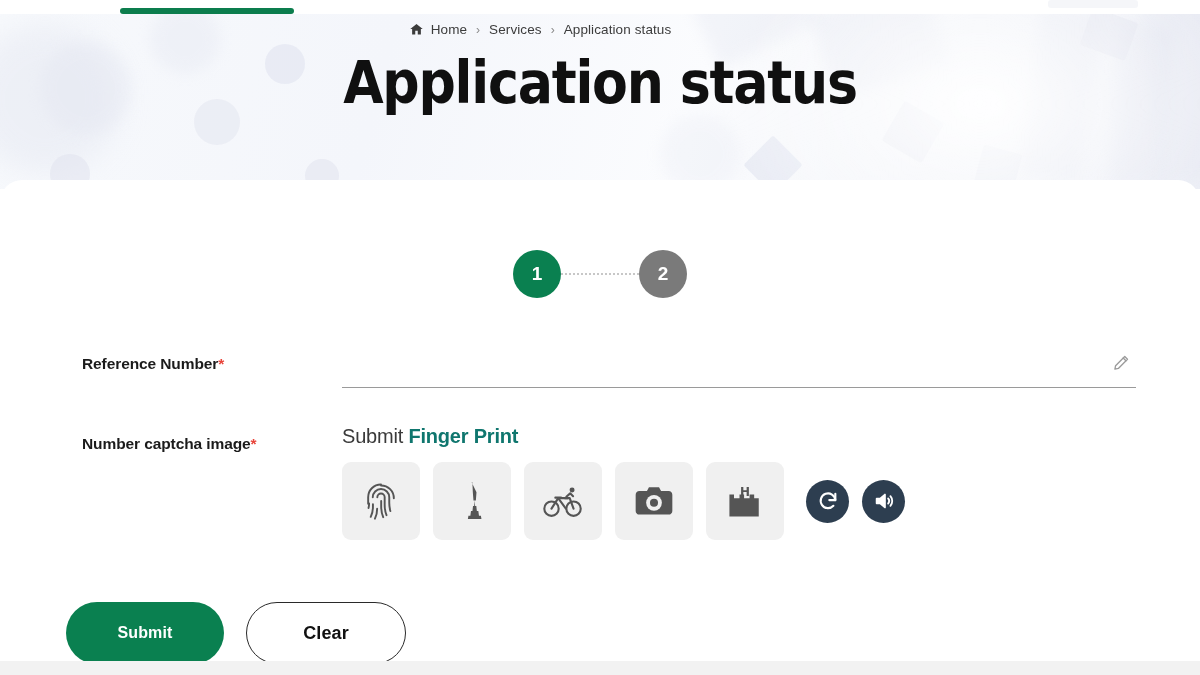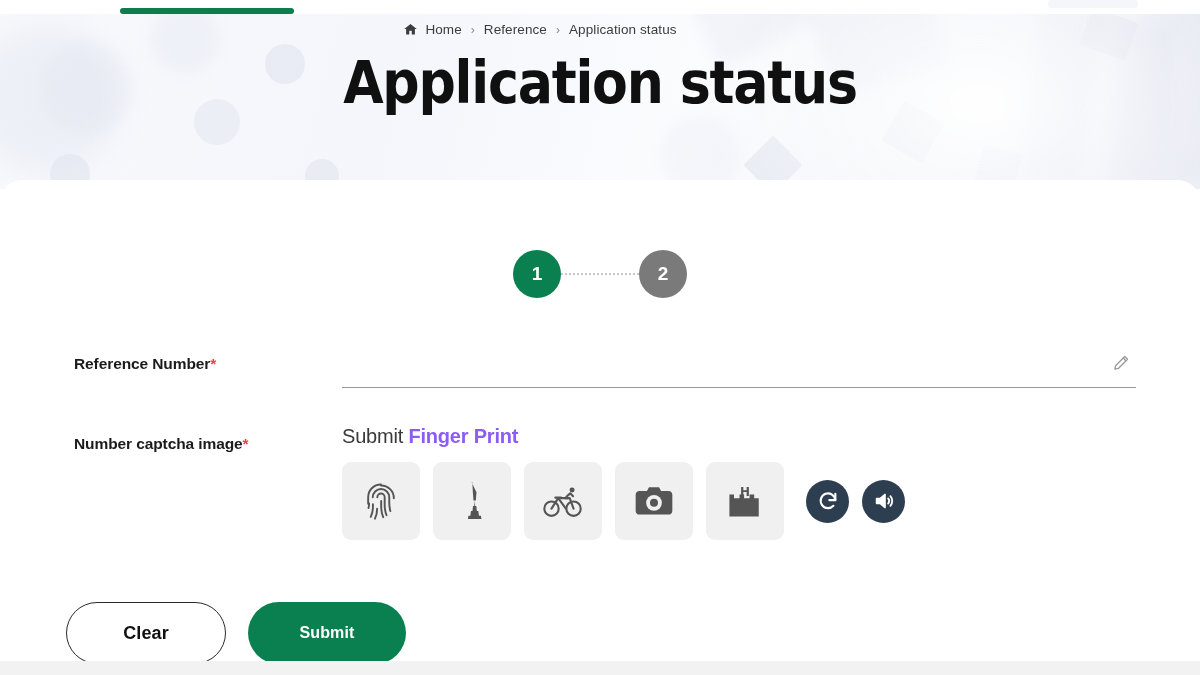--- a/index.html
+++ b/index.html
@@ -146,21 +146,21 @@
   .field-row {
     position: absolute;
     left: 66px;
     width: 1080px;
   }
   .row-ref     { top: 175px; }
   .row-captcha { top: 255px; }
 
   .field-label {
     position: absolute;
-    left: 8px; top: 0;
+    left: 16px; top: 0;
     width: 270px;
     font-size: 15.5px;
     font-weight: 700;
     color: #1b1b1b;
     letter-spacing: -.1px;
   }
   .req { color: #e8443a; font-weight: 700; }
 
   .input-wrap {
     position: absolute;
@@ -198,21 +198,21 @@
     left: 276px; top: -10px;
     width: 800px;
   }
   .captcha-prompt {
     font-size: 20px;
     color: #3a3a3a;
     letter-spacing: -.2px;
     margin-bottom: 14px;
   }
   .captcha-prompt .target {
-    color: #8b5cf6;
+    color: #0f766e;
     font-weight: 700;
   }
   .captcha-tiles {
     display: flex;
     align-items: center;
     gap: 13px;
   }
   .tile {
     width: 78px; height: 78px;
     background: #f0f0f0;
@@ -312,21 +312,21 @@
   </div>
 
   <nav class="breadcrumb">
     <span class="home-icon">
       <svg width="15" height="15" viewBox="0 0 24 24" fill="#3c3c3c">
         <path d="M12 3L2 11h3v9h5v-6h4v6h5v-9h3z"></path>
       </svg>
     </span>
     <span class="crumb">Home</span>
     <span class="sep">›</span>
-    <span class="crumb">Reference</span>
+    <span class="crumb">Services</span>
     <span class="sep">›</span>
     <span class="crumb">Application status</span>
   </nav>
 
   <h1 class="hero-title">Application status</h1>
 
   <div class="card">
 
     <div class="stepper">
       <div class="step active">
@@ -423,21 +423,21 @@
               <path d="M16.5 9.2a4.2 4.2 0 0 1 0 5.6"></path>
               <path d="M19 6.8a7.8 7.8 0 0 1 0 10.4"></path>
             </svg>
           </button>
 
         </div>
       </div>
     </div>
 
     <div class="actions">
+      <button class="btn btn-submit">Submit</button>
       <button class="btn btn-clear">Clear</button>
-      <button class="btn btn-submit">Submit</button>
     </div>
 
   </div>
 
   <div class="footer-band"></div>
 
 </div>
 
 </body></html>

